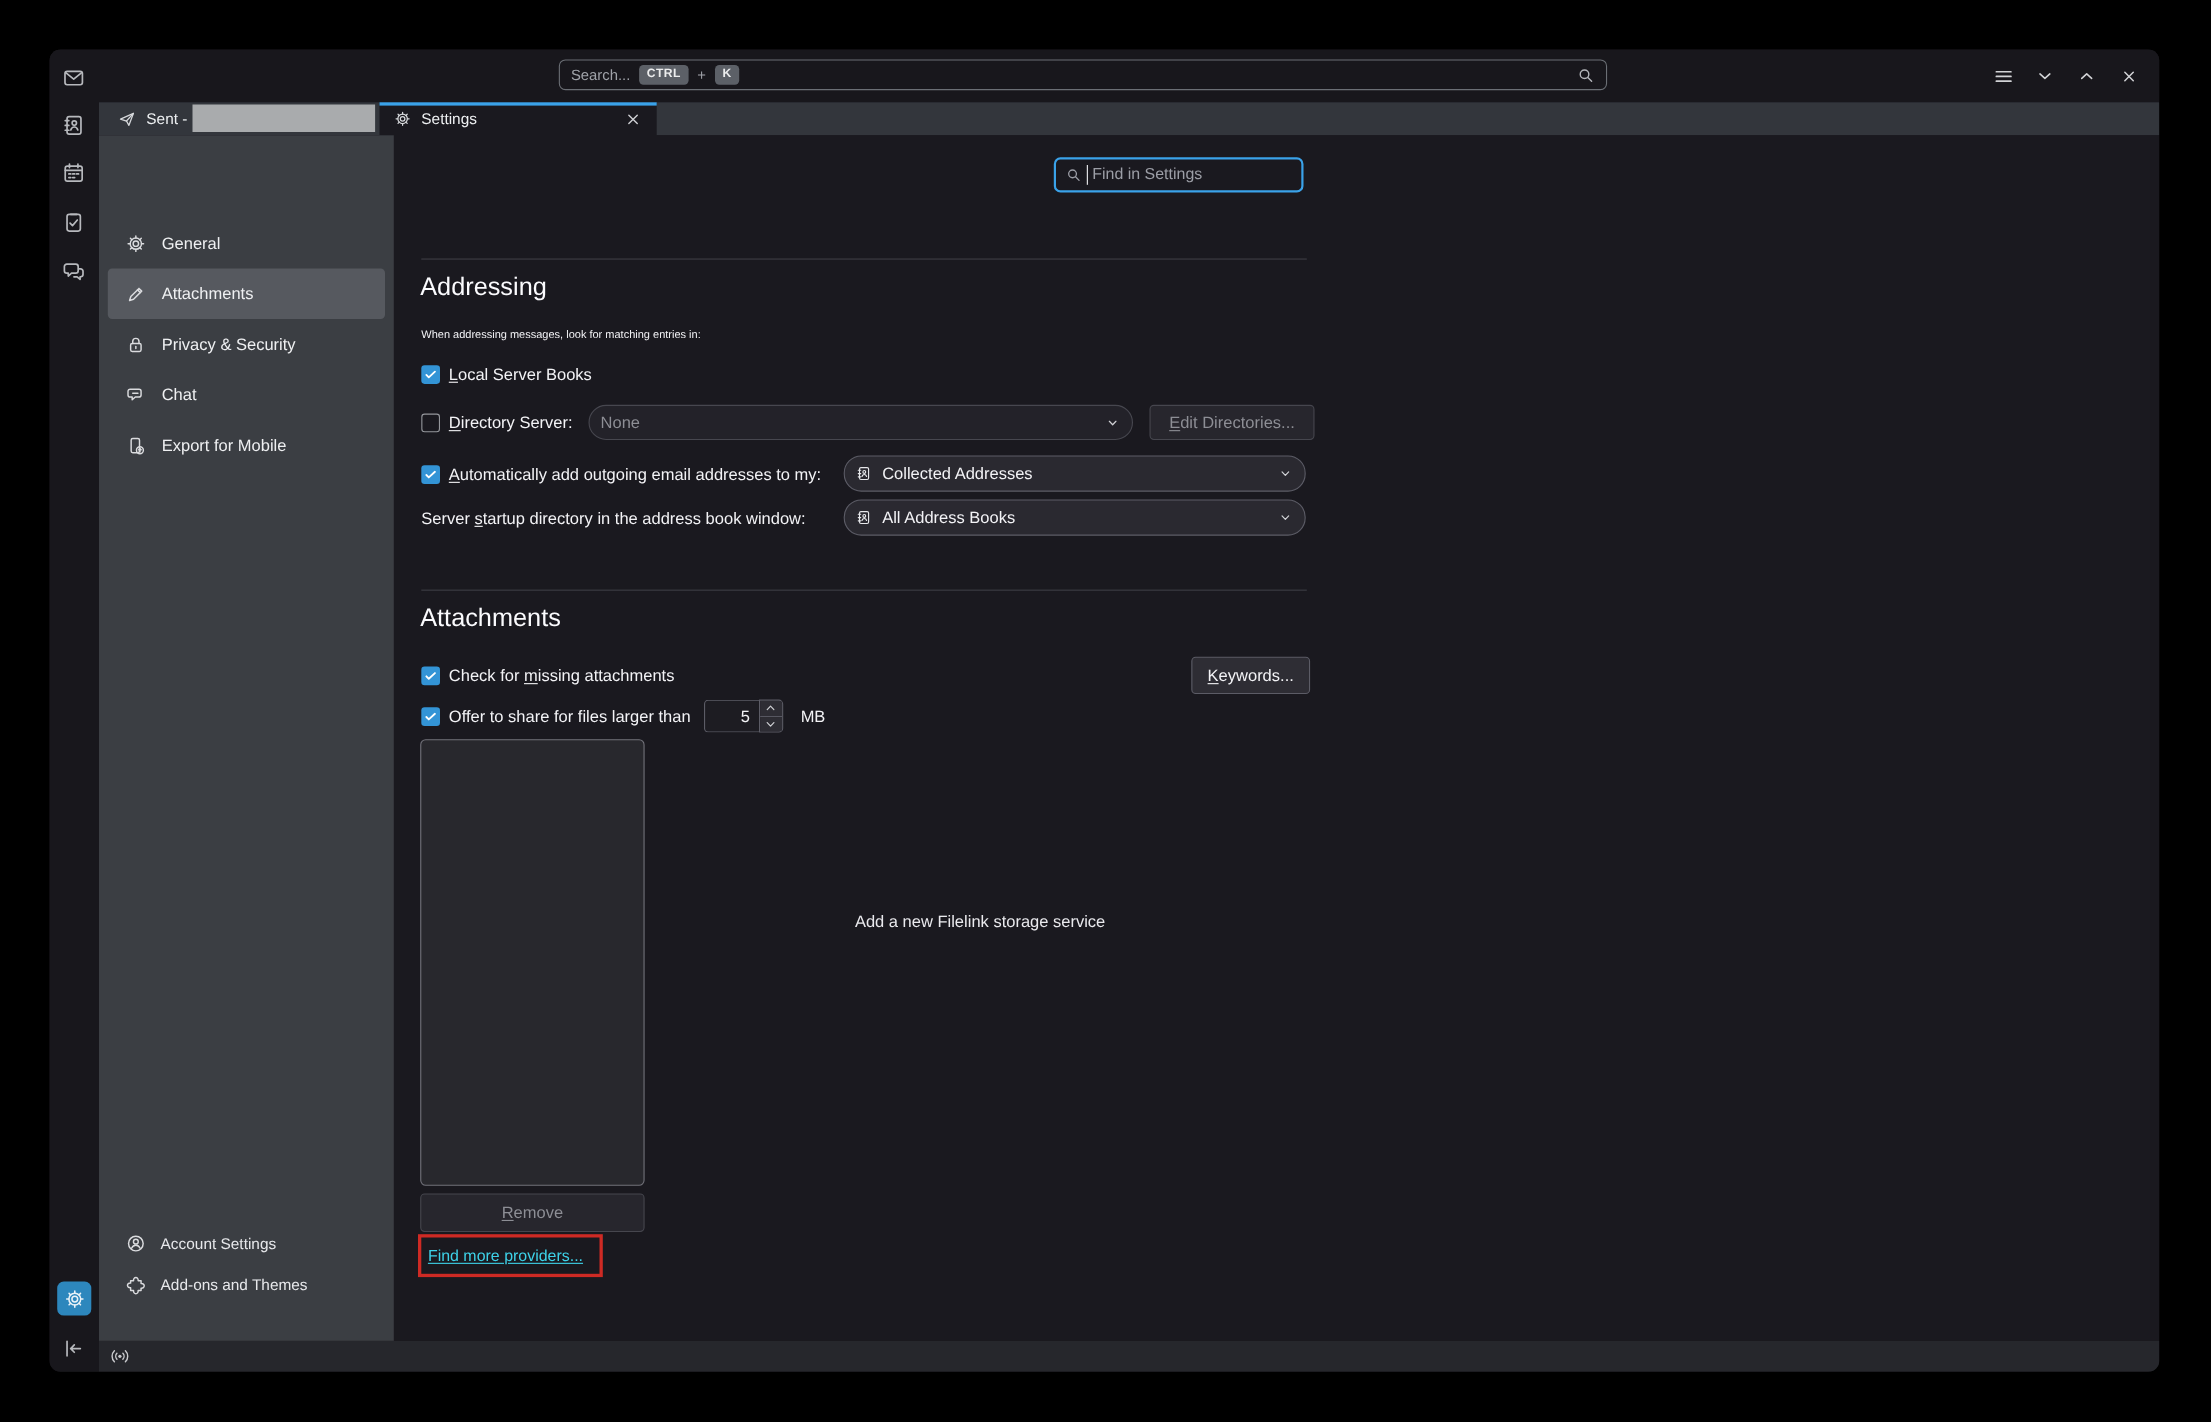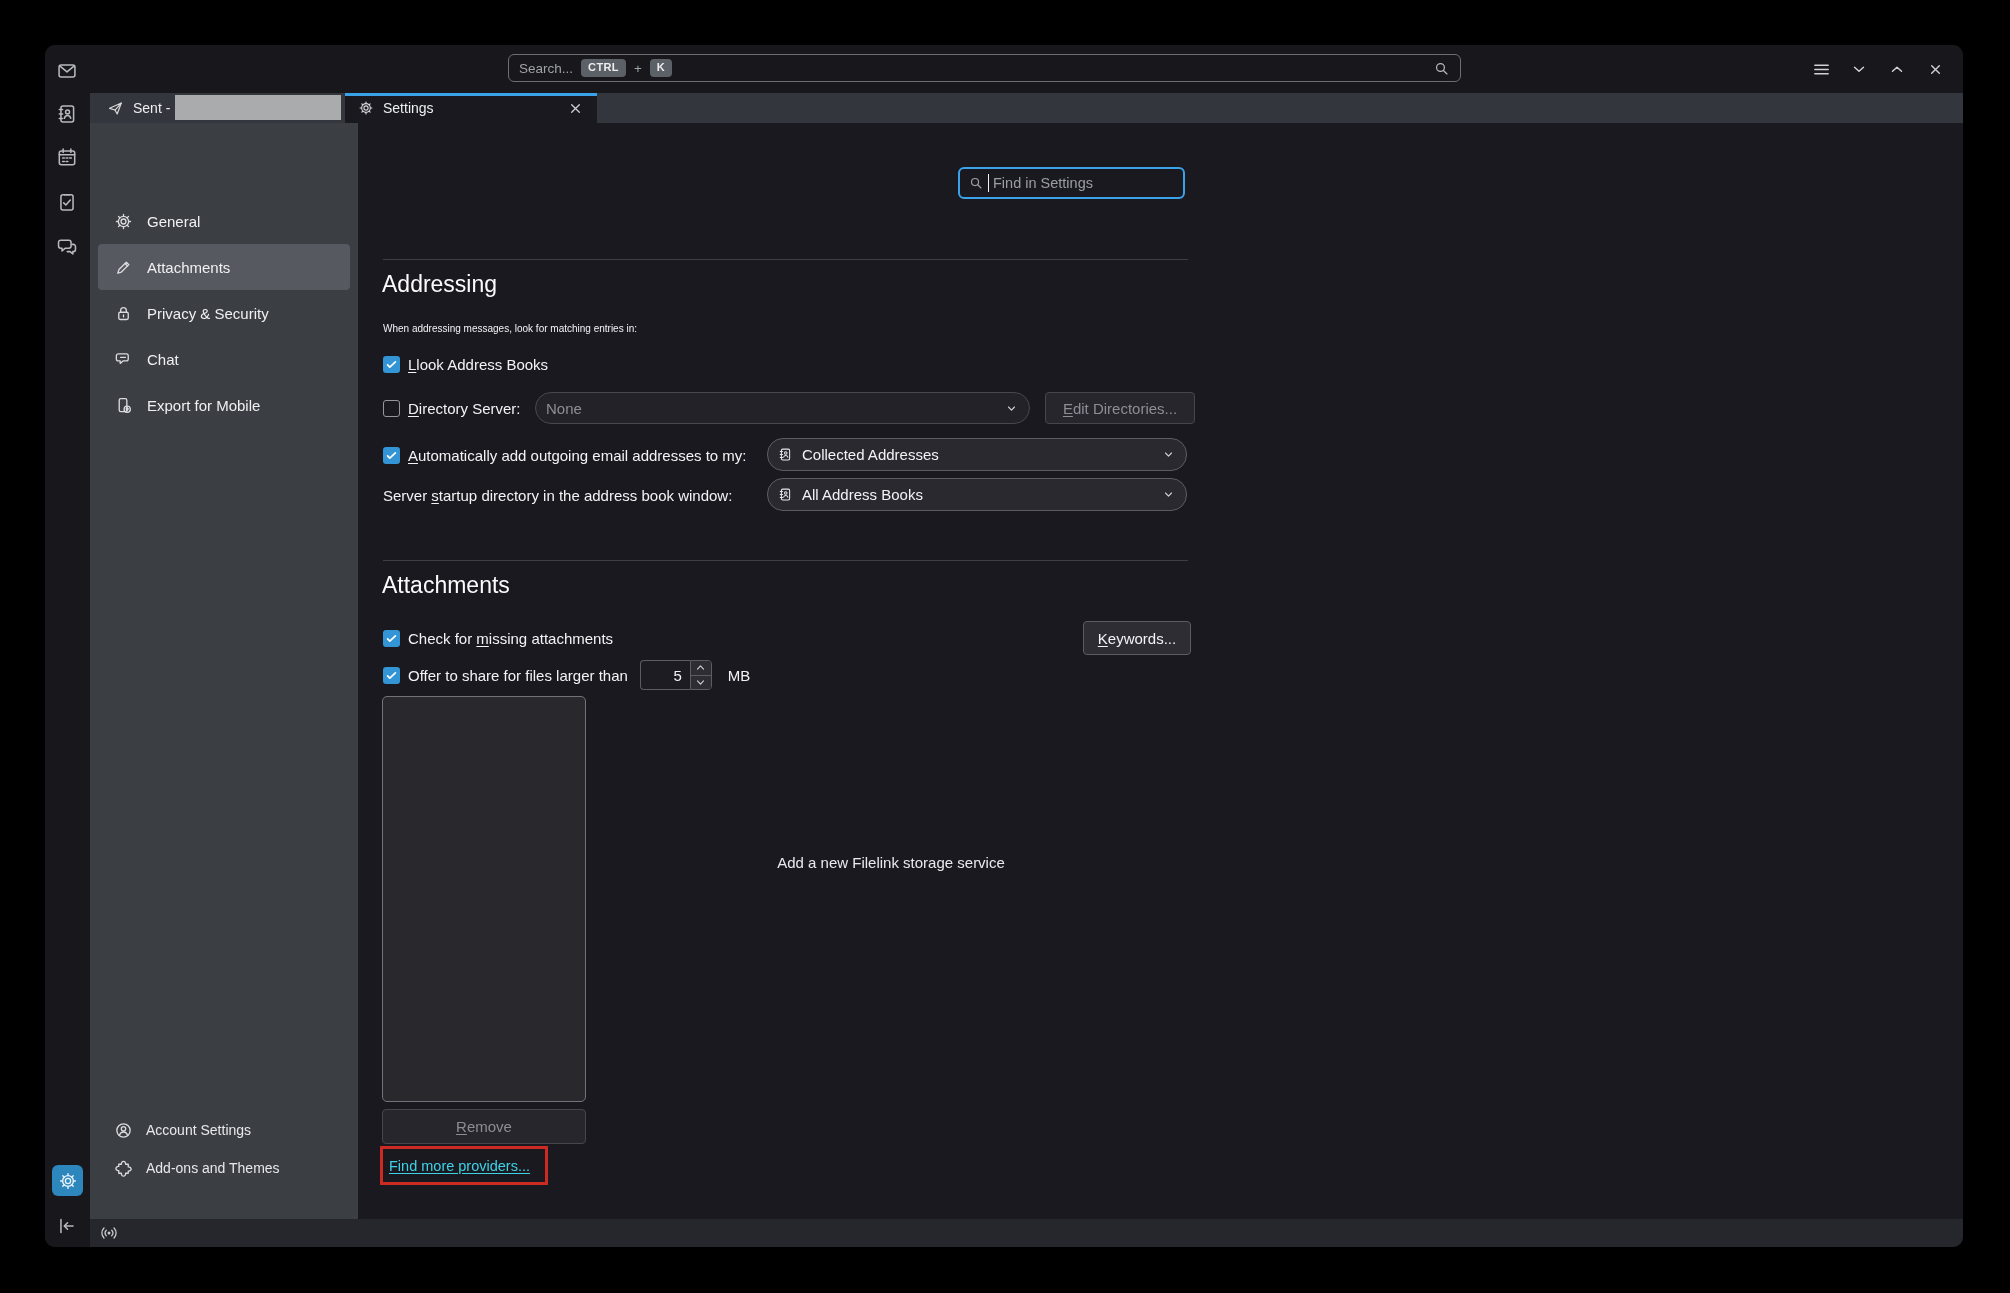--- a/index.html
+++ b/index.html
@@ -45,21 +45,21 @@
   
   .side { position:absolute; left:0; top:0; width:268px; height:100%; background:#3b3e43; }
   .side-item { position:absolute; left:8px; width:252px; height:46px; display:flex; align-items:center;
                gap:14px; padding-left:16px; font-size:15px; color:#eff0f2; border-radius:4px; cursor:pointer; }
   .side-item.selected { background:#56595f; }
   .side-item svg, .side-foot svg { width:19px; height:19px; color:#dadbde; flex:none; }
   .side-foot { position:absolute; left:8px; width:252px; height:38px; display:flex; align-items:center;
                gap:13px; padding-left:16px; font-size:14px; color:#e7e8eb; border-radius:4px; cursor:pointer; }
 
   
-  .content { position:absolute; left:268px; top:0; right:0; height:100%;margin-top:24px; }
+  .content { position:absolute; left:268px; top:0; right:0; height:100%; }
   .findbox { position:absolute; left:600px; top:20px; width:227px; height:32px; background:#1a191f;
              border:2px solid #3aa2e9; border-radius:6px; display:flex; align-items:center;
              padding:0 8px; gap:4px; color:#9c9ea6; font-size:14.5px; }
   .findbox .caret { width:1px; height:18px; background:#f2f2f5; }
   .sep { position:absolute; left:25px; width:805px; height:1px; background:#3e3e45; }
   .h1 { position:absolute; left:24px; font-size:23px; font-weight:400; color:#fbfbfe; }
   .txt { position:absolute; font-size:10px; color:#f3f3f6; }
   .row { position:absolute; display:flex; align-items:center; gap:8px; font-size:15px; color:#f3f3f6; }
   .cb { width:17px; height:17px; border-radius:3px; flex:none; display:flex; align-items:center; justify-content:center; }
   .cb.checked { background:#3394d6; }
@@ -257,21 +257,21 @@
 
       <div class="h1" style="top:124px">Addressing</div>
       <div class="txt" style="left:25px; top:176px">When addressing messages, look for matching entries in:</div>
 
       <div class="row" style="left:25px; top:206px; height:22px">
         <span class="cb checked">
           <svg viewBox="0 0 20 20" fill="none" stroke="#fff" stroke-width="2.6" stroke-linecap="round" stroke-linejoin="round">
               <path d="M4 10.5l3.4 3.4L16 6"></path>
             </svg>
         </span>
-        <span class="lbl"><span></span><span class="key">L</span><span>look Address Books</span></span>
+        <span class="lbl"><span></span><span class="key">L</span><span>ocal Server Books</span></span>
       </div>
 
       <div class="row" style="left:25px; top:246px; height:30px">
         <span class="cb unchecked"></span>
         <span class="lbl"><span></span><span class="key">D</span><span>irectory Server:</span></span>
       </div>
       <div class="dropdown disabled" style="left:177px; top:245px; width:495px; height:32px">
         <span>None</span>
         <span class="chev">
           <svg viewBox="0 0 20 20" width="15" height="15" fill="none" stroke="currentColor" stroke-width="1.5" stroke-linecap="round" stroke-linejoin="round">

